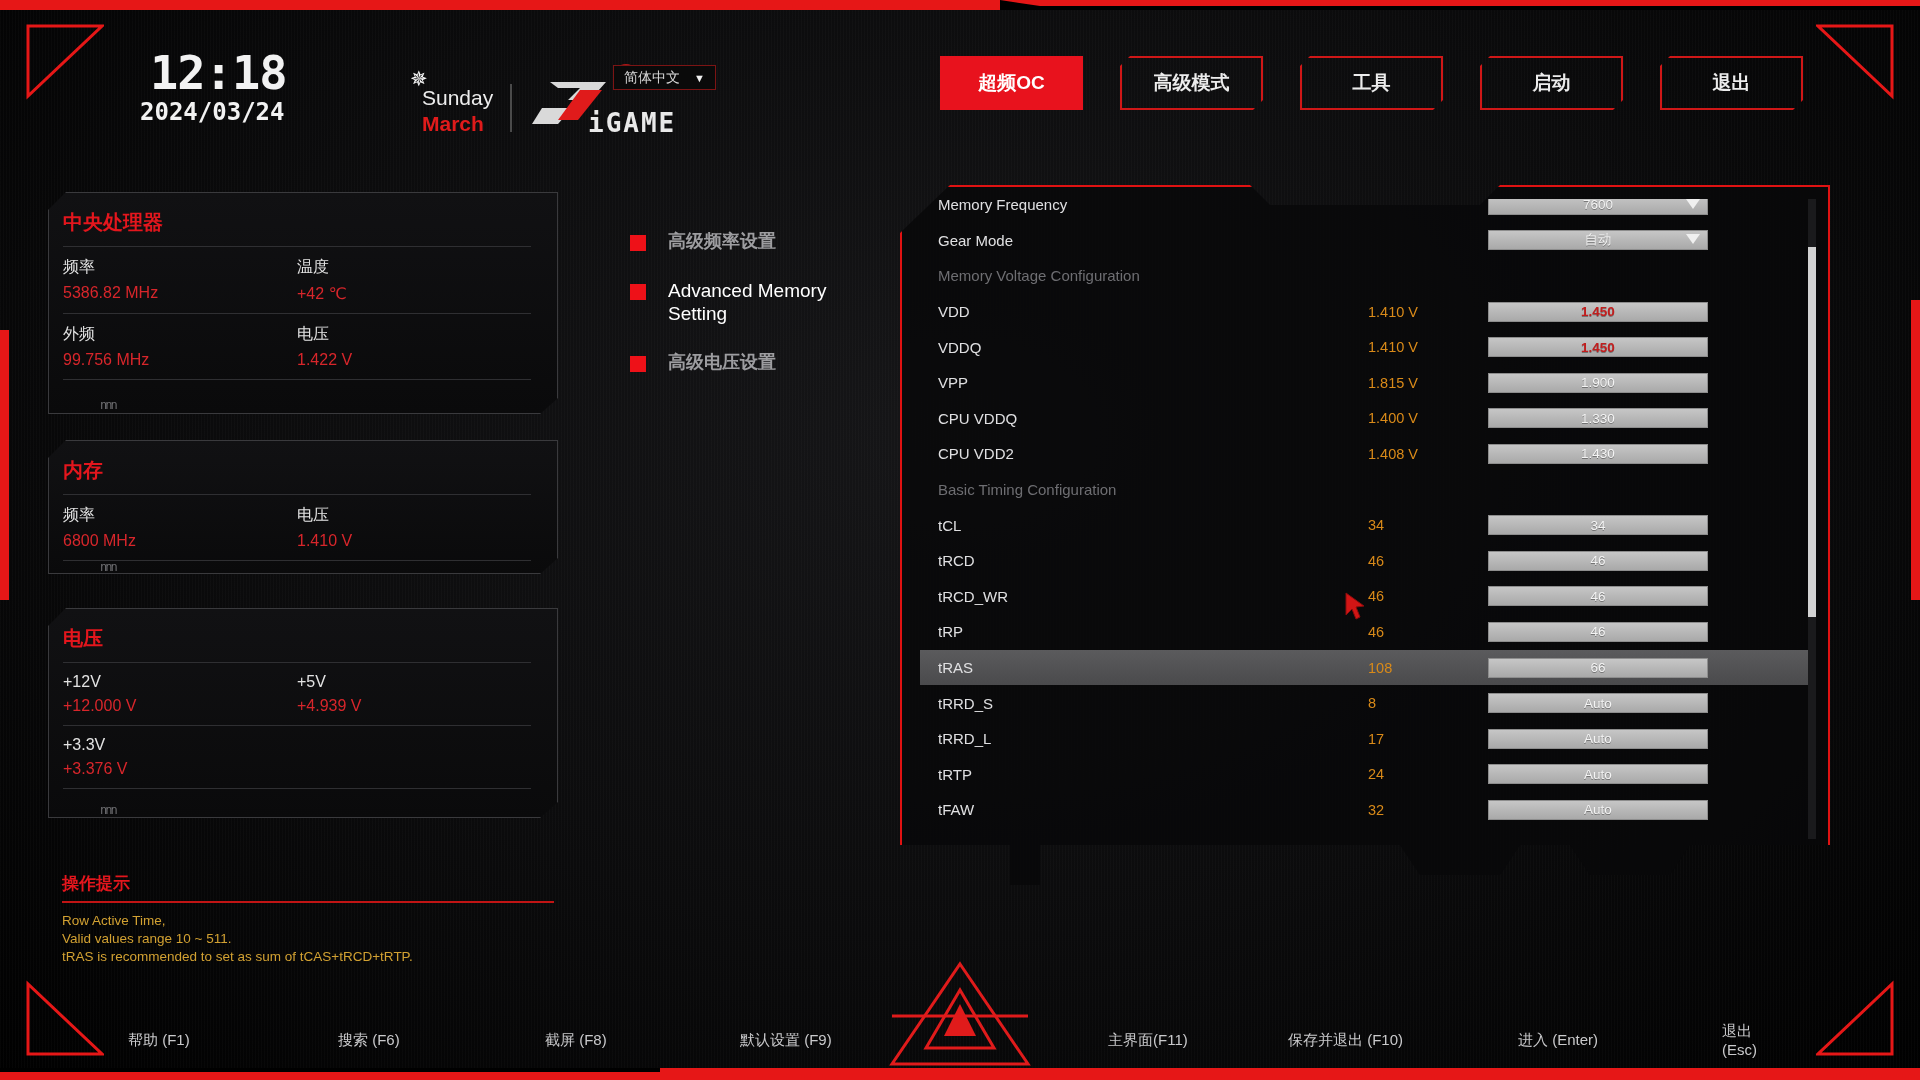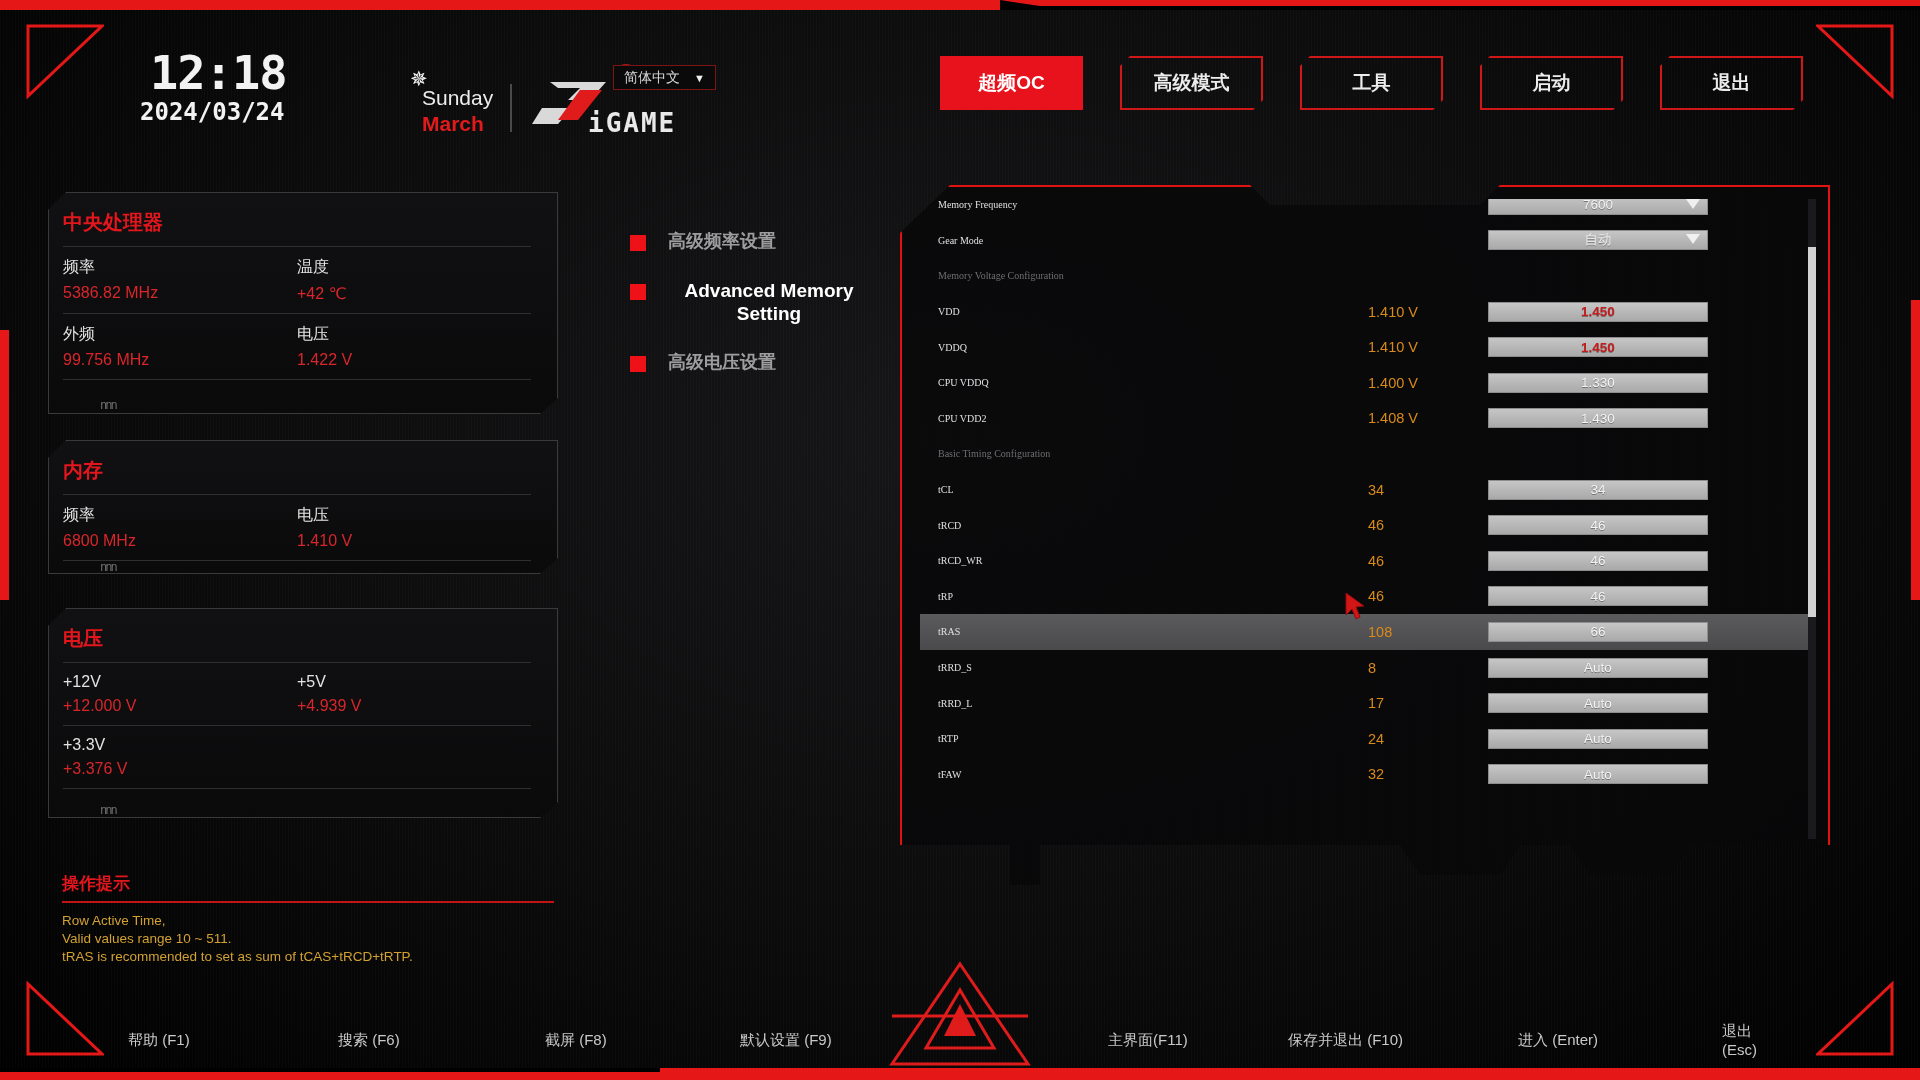--- a/index.html
+++ b/index.html
@@ -85,36 +85,36 @@
   .hint{position:absolute;left:62px;top:872px;width:492px;}
   .hint-title{font-size:17px;font-weight:bold;color:#e4161d;margin-bottom:6px;}
   .hint-rule{height:2px;background:#c11414;margin-bottom:9px;}
   .hint-line{font-size:13.5px;color:#d2a132;line-height:18px;}
 
   
   .menu{position:absolute;left:630px;top:230px;width:240px;}
   .menu-item{display:flex;align-items:flex-start;gap:22px;margin-bottom:26px;}
   .menu-bullet{width:16px;height:16px;background:#ee1118;flex:0 0 16px;margin-top:5px;}
   .menu-label{font-size:18px;color:#9d9da0;line-height:23px;font-weight:bold;}
-  .menu-item.selected .menu-label{color:#fff;font-weight:bold;font-size:19px;text-align:center;}
+  .menu-item.selected .menu-label{color:#fff;font-weight:normal;font-size:19px;}
 
   
   .main-panel{position:absolute;left:900px;top:185px;width:930px;height:745px;}
   .mp-border{position:absolute;inset:0;
      border:2px solid #e01212;background:rgba(8,8,9,0.85);
      clip-path:polygon(50px 0, 350px 0, 370px 20px, 580px 20px, 600px 0, 930px 0,
                        930px 660px, 790px 660px, 770px 690px, 690px 690px, 670px 660px,
                        620px 660px, 600px 690px, 520px 690px, 500px 660px, 140px 660px,
                        140px 700px, 110px 700px, 110px 660px, 0 660px, 0 48px);}
   .mp-inner{position:absolute;left:20px;top:14px;width:890px;height:640px;overflow:hidden;}
 
   .srow{display:flex;align-items:center;height:35.6px;padding-left:18px;position:relative;}
   .srow.section{padding-left:18px;}
   .srow.highlight{background:linear-gradient(180deg,#5b5b5d 0%,#4a4a4c 100%);}
-  .s-name{font-size:10px;color:#e0e0e2;width:430px;font-family:Liberation Serif, serif;}
+  .s-name{font-size:15px;color:#e0e0e2;width:430px;}
   .srow.section .s-name{color:#6e6e72;width:auto;}
   .s-cur{font-size:14.5px;color:#d98a19;width:120px;text-align:left;}
   .s-ctrl{width:220px;height:20px;position:relative;
      background:linear-gradient(180deg,#c6c6c6 0%,#a9a9a9 100%);
      border:1px solid #8d8d8d;display:flex;align-items:center;justify-content:center;}
   .s-ctrl-val{font-size:13.5px;color:#f4f4f4;text-shadow:0 1px 0 rgba(0,0,0,.35);}
   .s-ctrl-val.red{color:#c31d1d;font-weight:bold;}
   .s-caret{position:absolute;right:7px;top:3px;width:0;height:0;
      border-left:7px solid transparent;border-right:7px solid transparent;border-top:10px solid #f0f0f0;}
 
@@ -333,20 +333,27 @@
         </div>
       </div>
       <div class="srow">
         <div class="s-name">VDDQ</div>
         <div class="s-cur">1.410 V</div>
         <div class="s-ctrl">
           <span class="s-ctrl-val red">1.450</span>
         </div>
       </div>
       <div class="srow">
+        <div class="s-name">VPP</div>
+        <div class="s-cur">1.815 V</div>
+        <div class="s-ctrl">
+          <span class="s-ctrl-val">1.900</span>
+        </div>
+      </div>
+      <div class="srow">
         <div class="s-name">CPU VDDQ</div>
         <div class="s-cur">1.400 V</div>
         <div class="s-ctrl">
           <span class="s-ctrl-val">1.330</span>
         </div>
       </div>
       <div class="srow">
         <div class="s-name">CPU VDD2</div>
         <div class="s-cur">1.408 V</div>
         <div class="s-ctrl">

